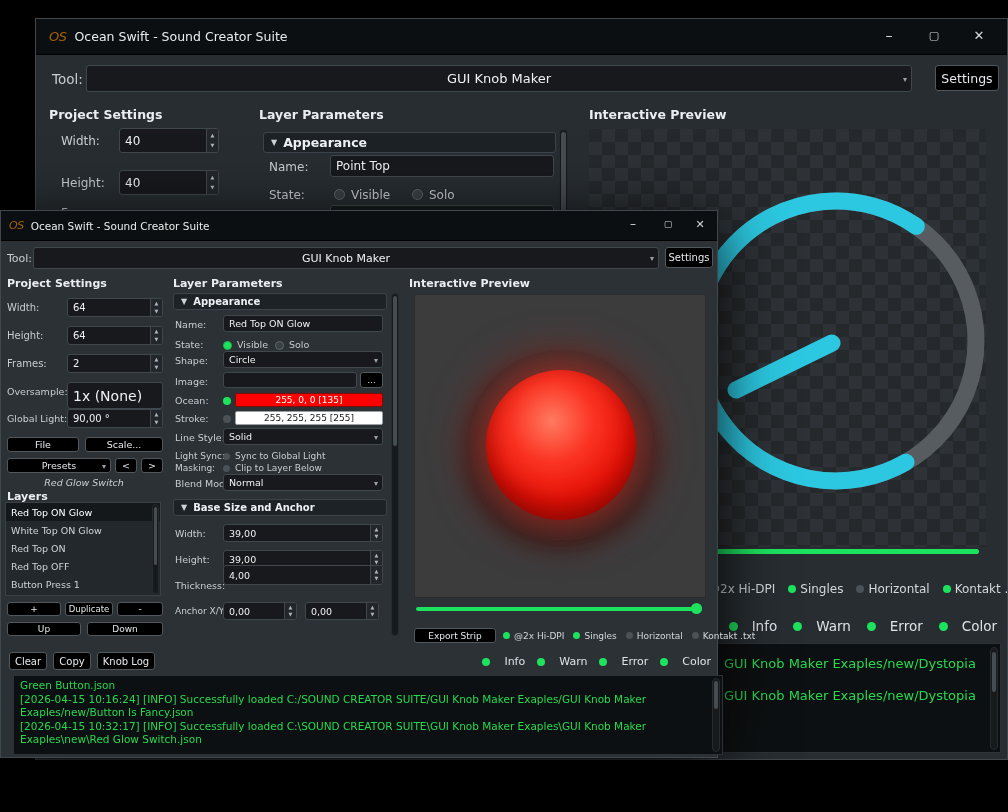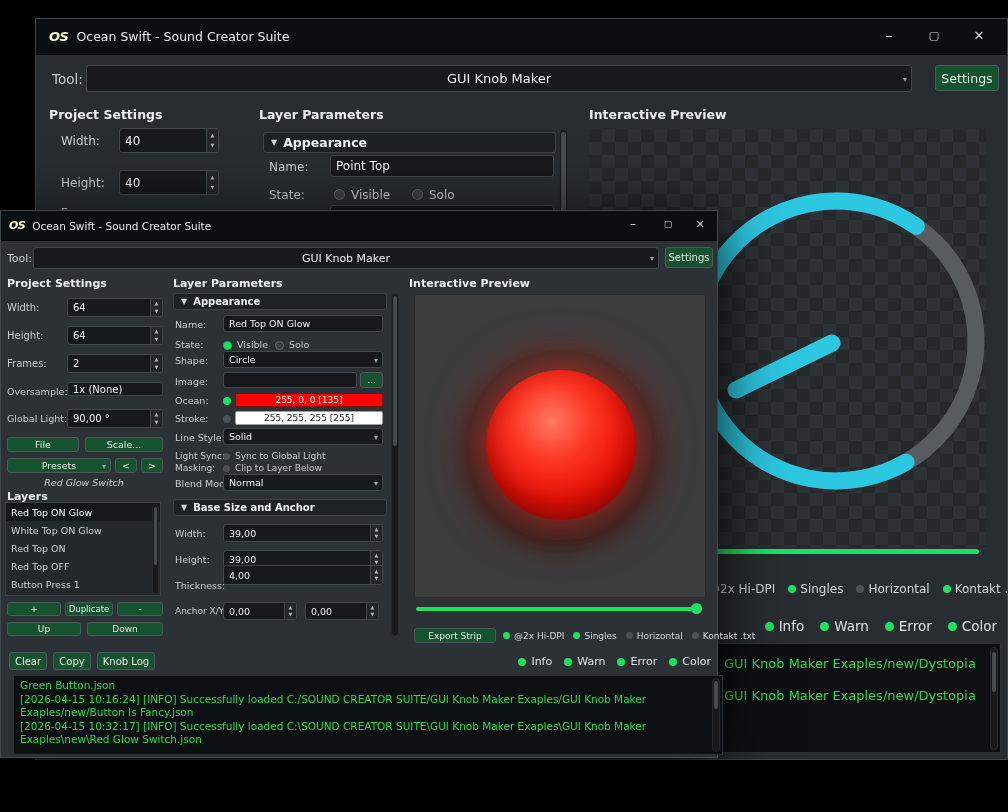--- a/index.html
+++ b/index.html
@@ -1,42 +1,42 @@
 <!DOCTYPE html>
 <html><head>
 <meta charset="utf-8">
 <style>
 *{margin:0;padding:0;box-sizing:border-box}
 html,body{width:1008px;height:812px;background:#000;overflow:hidden;font-family:"DejaVu Sans","Liberation Sans",sans-serif}
 body{position:relative}
 .window{position:absolute;background:#2b3134;border:1px solid #40484d;box-shadow:0 14px 60px rgba(0,0,0,.9)}
 .titlebar{position:absolute;left:0;right:0;top:0;background:#0c0f11;display:flex;align-items:center;border-bottom:1px solid #000}
-.logo{font-weight:700;font-style:italic;color:#fef9c3;letter-spacing:-.5px}
+.logo{font-weight:400;font-style:italic;color:#a16207;letter-spacing:-.5px}
 .wtitle{color:#e9eced;white-space:nowrap}
 .wctrl{position:absolute;width:18px;text-align:center;color:#d6dadc;cursor:default}
 .lbl{position:absolute;color:#c8cdd0;white-space:nowrap}
 .hdr{position:absolute;color:#eaeef0;font-weight:700;white-space:nowrap}
 .field{position:absolute;background:#17191c;border:1px solid #41484d;border-radius:3px;color:#eef1f2;display:flex;align-items:center;padding:0 5px;overflow:hidden;white-space:nowrap}
 .dd .inner{margin:0 auto}
 .caret{position:absolute;right:4px;top:50%;transform:translateY(-50%);color:#9aa1a6;font-size:8px}
-.btn{position:absolute;background:#14532d;border:1px solid #50585d;border-radius:3px;color:#e4e8ea;display:flex;align-items:center;justify-content:center;cursor:pointer;white-space:nowrap}
+.btn{position:absolute;background:#000000;border:1px solid #50585d;border-radius:3px;color:#e4e8ea;display:flex;align-items:center;justify-content:center;cursor:pointer;white-space:nowrap}
 .spin{padding-right:28px}
 .arrows{position:absolute;right:0;top:0;bottom:0;width:12px;border-left:1px solid #41484d;display:flex;flex-direction:column;align-items:center;justify-content:space-evenly;color:#aeb5ba;background:#23272b}
 .arrows span{font-size:5px;line-height:5px}
 .dot{display:inline-block;border-radius:50%;background:#4b5257;flex:none}
 .dot.on{background:#1de25e}
 .radio{position:absolute;border-radius:50%;background:#3a4145;border:1px solid #60686d}
 .radio.on{background:#1de25e;border-color:#17b94e}
 .cbar{position:absolute;background:#1d2226;border:1px solid #3c434a;border-radius:3px;color:#edf1f3;font-weight:700;display:flex;align-items:center;gap:6px;padding:0 7px}
 .cbar .ci{font-size:8px;color:#cdd3d6}
 .scroll{position:absolute;background:#17191b;border:1px solid #262b2e;border-radius:4px}
 .thumb{position:absolute;left:1px;right:1px;background:#454c52;border-radius:3px}
 .checker{position:absolute;background-color:#26292c;background-image:linear-gradient(45deg,#2e3236 25%,transparent 25%,transparent 75%,#2e3236 75%),linear-gradient(45deg,#2e3236 25%,transparent 25%,transparent 75%,#2e3236 75%);background-size:26px 26px;background-position:0 0,13px 13px;overflow:hidden}
 .check{display:flex;align-items:center;gap:4px;color:#d3d8da;white-space:nowrap}
-.legend-item{display:flex;align-items:center;gap:5px;color:#dde2e4;white-space:nowrap}
+.legend-item{display:flex;align-items:center;gap:14px;color:#dde2e4;white-space:nowrap}
 .logbox{position:absolute;background:#0d1012;border:1px solid #2c3236;color:#27d94e;overflow:hidden}
 .list{position:absolute;background:#23282c;border:1px solid #3a4145;overflow:hidden}
 .litem{display:flex;align-items:center;padding-left:5px;color:#ced3d6;height:18px}
 .litem.sel{background:#14181b;color:#fff}
 .preview-box{position:absolute;background:#3c3c3d;border:1px solid #2c2c2d;overflow:hidden}
 .italic{font-style:italic}
 </style>
 </head>
 <body>
 
@@ -193,21 +193,21 @@
   </div>
   <span class="lbl" style="left:6px;top:147px;font-size:10px">Frames:</span>
   <div class="field spin" style="left:66px;top:143px;width:96px;height:19px;font-size:10px">
     <span>2</span>
     <span class="arrows">
         <span>▲</span>
         <span>▼</span>
       </span>
   </div>
   <span class="lbl" style="left:6px;top:175px;font-size:9.5px">Oversample:</span>
-  <div class="field" style="left:66px;top:171px;width:96px;height:14px;font-size:10px">
+  <div class="field" style="left:66px;top:171px;width:96px;height:27px;font-size:14px">
     <span>1x (None)</span>
   </div>
   <span class="lbl" style="left:6px;top:202px;font-size:9.5px">Global Light:</span>
   <div class="field spin" style="left:66px;top:198px;width:96px;height:19px;font-size:10px">
     <span>90,00 °</span>
     <span class="arrows">
         <span>▲</span>
         <span>▼</span>
       </span>
   </div>

